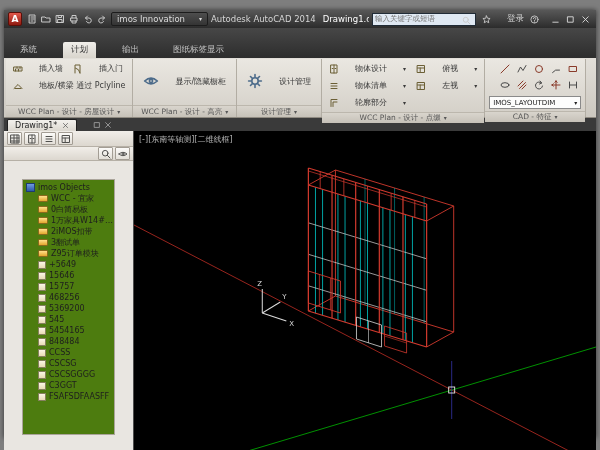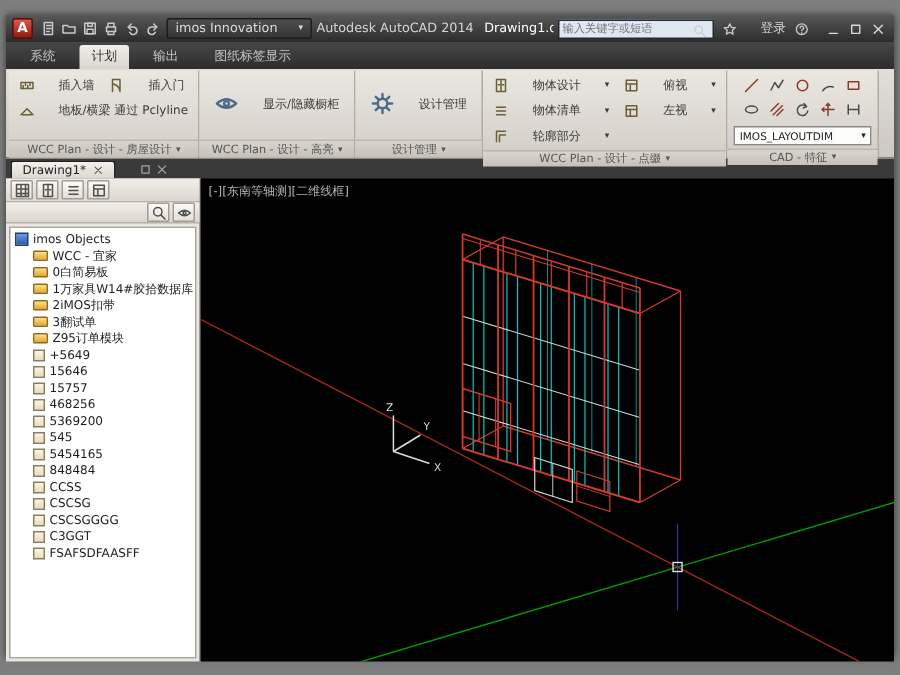--- a/index.html
+++ b/index.html
@@ -17,28 +17,28 @@
   .title .doc{margin-left:7px;color:#fff}
   .search{display:flex;align-items:flex-start;background:#dfe8f2;border:1px solid #202b36;height:13px;padding:0 2px}
   .search input{width:84px;border:0;background:transparent;font-size:7.5px;color:#333;outline:none;font-family:inherit}
   .tbtn{width:14px;height:14px;display:flex;align-items:center;justify-content:center;color:#c9c9c9}
   .tbtn svg{stroke:#c9c9c9}
   .signin{display:flex;align-items:center;gap:2px;color:#d5d5d5}
   .winctl{display:flex;gap:1px;margin-left:4px}
   .winctl .tbtn svg{stroke:#dcdcdc}
   .car{font-size:6px;line-height:1}
   
-  .tabrow{height:18px;background:linear-gradient(#474747,#2d2d2d);display:flex;align-items:flex-end;padding:0 2px 0 8px;gap:8px}
+  .tabrow{height:30px;background:linear-gradient(#474747,#2d2d2d);display:flex;align-items:flex-end;padding:0 2px 0 8px;gap:18px}
   .rtab{padding:1.5px 8px 2.5px;font-size:8.5px;color:#c4c4c4;border-radius:2px 2px 0 0}
   .rtab.active{background:linear-gradient(#f0eeea,#d9d5cd);color:#333}
   
   .ribbon{height:60px;background:linear-gradient(#e2dfd9,#ccc8c0);display:flex;align-items:stretch;padding:1px 0 0 2px;border-bottom:1px solid #8f8a81}
   .panel{display:flex;flex-direction:column;border-right:1px solid #b2ada3;background:linear-gradient(#eae7e1,#d3cfc7)}
   .pbody{flex:1;padding:2px 4px;display:flex;flex-direction:column;gap:2px;justify-content:flex-start}
-  .pbody.cadbody{align-items:center;gap:4px}
+  .pbody.cadbody{align-items:flex-end;gap:4px}
   .prow{display:flex;gap:4px;align-items:center}
   .rbtn{display:flex;align-items:center;gap:16px;font-size:8px;color:#3a3a3a;padding:1px 2px;border:1px solid transparent;border-radius:2px;white-space:nowrap}
   .rbtn svg{stroke:#6b5f35}
   .rbtn.big{height:40px;padding:2px 5px}
   .rbtn.big svg{stroke:#4c6b8a}
   .caption{height:12px;font-size:7.5px;color:#565656;border-top:1px solid #bcb7ad;background:linear-gradient(#d9d5cd,#c6c1b8);display:flex;align-items:center;justify-content:center;gap:3px;padding:0 5px;white-space:nowrap}
   .toolgrid{display:grid;grid-template-columns:repeat(5,16px);grid-auto-rows:15px;gap:1px}
   .tool{display:flex;align-items:center;justify-content:center;border:1px solid transparent;border-radius:2px}
   .tool svg{stroke:#4a4a4a}
   .tool:nth-child(odd) svg{stroke:#8a3b2a}
@@ -49,21 +49,21 @@
   .dtab svg{stroke:#555}
   .stripbtns{display:flex;gap:3px;margin-left:16px;align-items:center;padding-bottom:2px}
   .stripbtns svg{stroke:#a8a8a8}
   
   .workspace{display:flex;height:322px}
   .palette{width:130px;background:#e9e6e1;border-right:1px solid #4d4d4d;display:flex;flex-direction:column}
   .ptoolbar{height:16px;display:flex;align-items:center;gap:2px;padding:0 3px;background:linear-gradient(#f1eee9,#dcd7cf);border-bottom:1px solid #b6b0a6}
   .ptoolbar.second{height:14px;justify-content:flex-end}
   .pbtn{width:15px;height:13px;border:1px solid #a39d94;background:linear-gradient(#fcfbf9,#e3dfd8);display:flex;align-items:center;justify-content:center;border-radius:1px}
   .pbtn svg{stroke:#50504e}
-  .tree{flex:1;overflow:hidden;background:#ffffff;border:1px solid #aaa49a;margin:2px;padding:2px 0 0 3px}
+  .tree{flex:1;overflow:hidden;background:#4d7c0f;border:1px solid #aaa49a;margin:18px;padding:2px 0 0 3px}
   .trow{display:flex;align-items:center;gap:3px;height:11px;font-size:8px;color:#1e1e1e;white-space:nowrap;overflow:hidden}
   .trow.child{padding-left:12px}
   .tlabel{overflow:hidden;text-overflow:ellipsis}
   .ticon{flex:0 0 auto;display:inline-block}
   .ticon.root{width:9px;height:9px;background:linear-gradient(#6f9ade,#2d5aa8);border:1px solid #1c3c72}
   .ticon.folder{width:10px;height:7px;background:linear-gradient(#ffe08a,#e4a72e);border:1px solid #8a6a1d;border-radius:1px}
   .ticon.article{width:8px;height:8px;background:linear-gradient(#fbf6e6,#e8dcb4);border:1px solid #86805f}
   
   .canvas{flex:1;position:relative;background:#000}
   .vplabel{position:absolute;left:5px;top:3px;font-size:8px;color:#b5b5b5;z-index:2}

